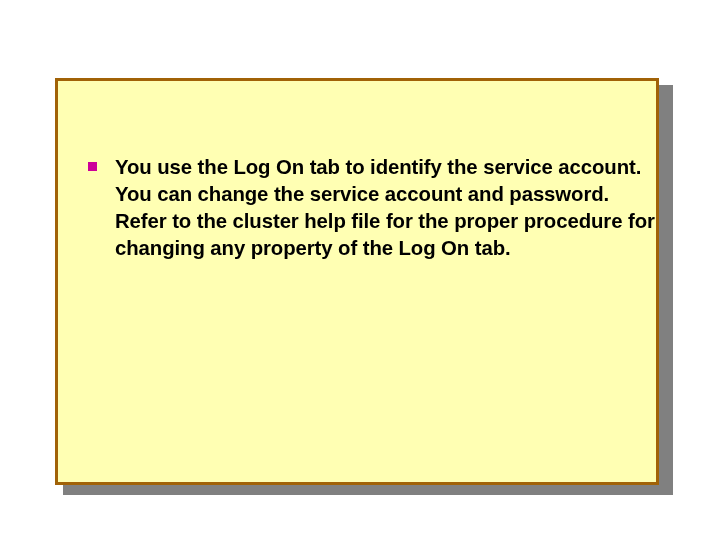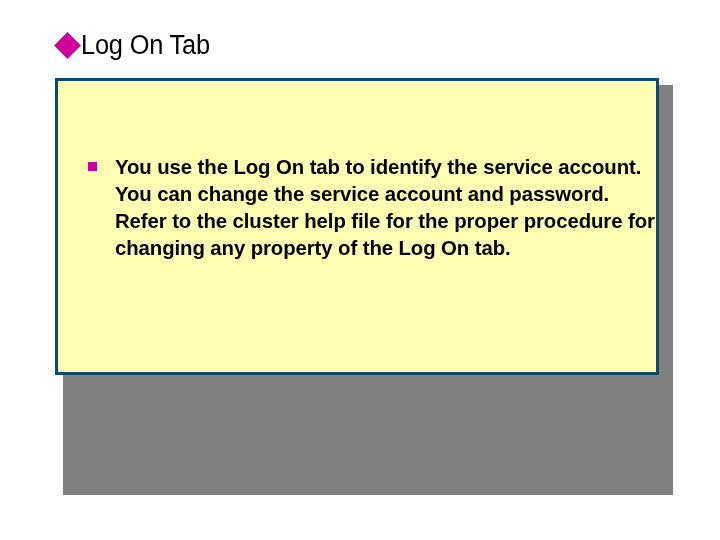--- a/index.html
+++ b/index.html
@@ -62,23 +62,23 @@
     height: 410px;
     background: #808080;
   }
 
   
   #body-box {
     position: absolute;
     left: 55px;
     top: 78px;
     width: 604px;
-    height: 297px;
+    height: 407px;
     background: #ffffb3;
-    border: 3px solid #0c4a6e;
+    border: 3px solid #a16207;
     box-sizing: border-box;
   }
 
   #bullet-list {
     position: absolute;
     left: 30px;
     top: 72px;
     width: 610px;
   }
 
@@ -105,24 +105,20 @@
     width: 560px;
     transform: scaleX(0.97);
     transform-origin: left top;
   }
 </style>
 </head>
 <body>
 
 <div id="slide">
 
-  <div id="title-row">
-    <span class="title-diamond"></span>
-    <span id="title-text">Log On Tab</span>
-  </div>
 
   <div id="body-shadow"></div>
 
   <div id="body-box">
     <div id="bullet-list">
 
       <div class="bullet-item">
         <span class="bullet-marker"></span>
         <span class="bullet-text">You use the Log On tab to identify the service account. You can change the service account and password. Refer to the cluster help file for the proper procedure for changing any property of the Log On tab.</span>
       </div>

